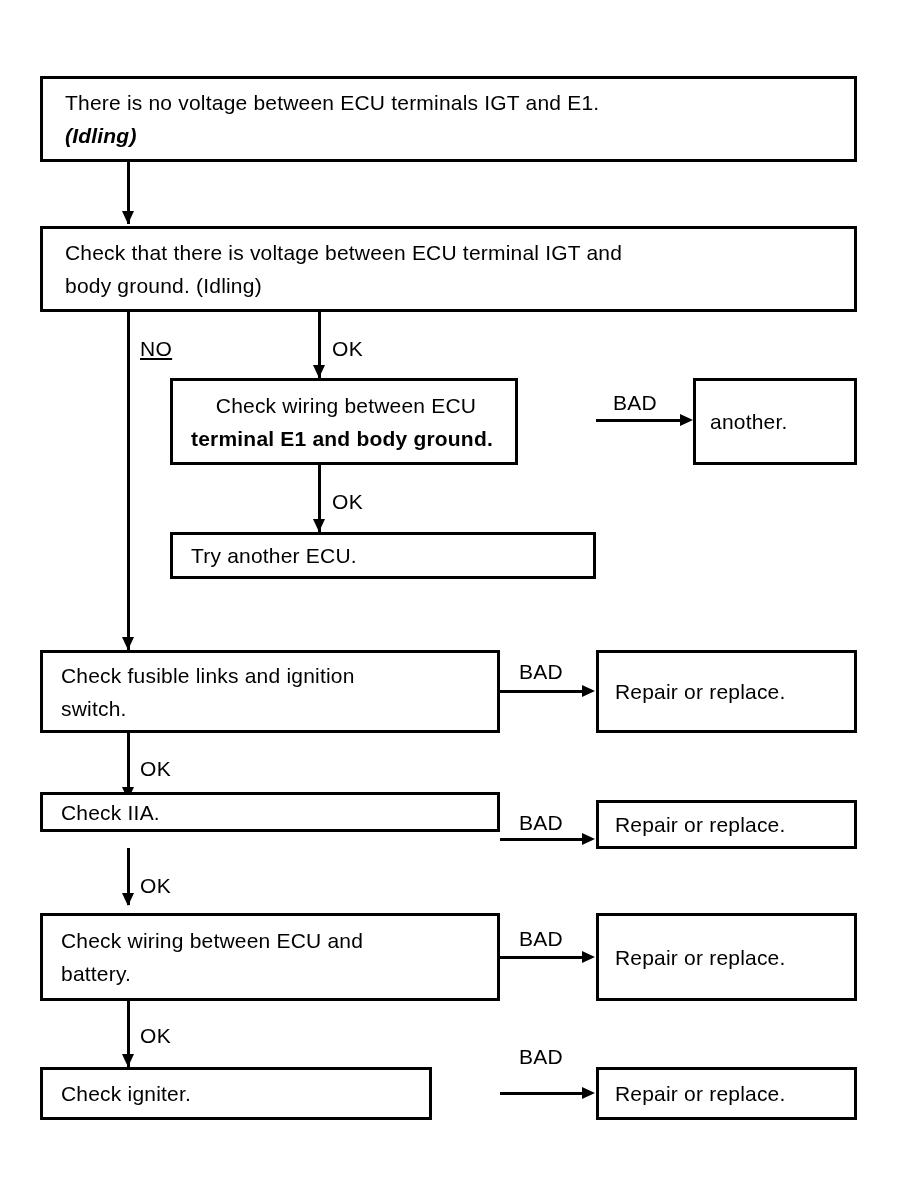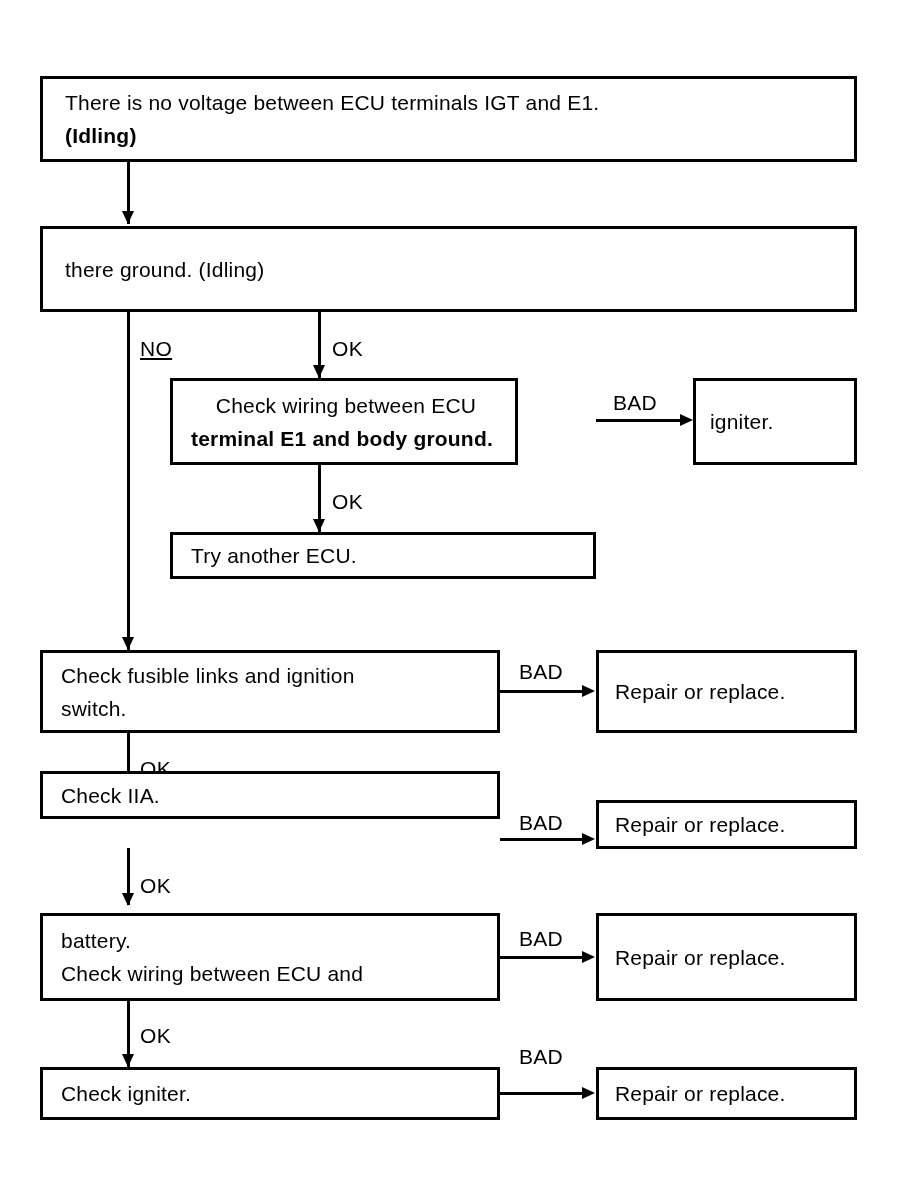--- a/index.html
+++ b/index.html
@@ -30,21 +30,21 @@
     padding: 3px 14px;
   }
   .node .line {
     font-size: 21px;
     line-height: 33px;
     letter-spacing: 0.2px;
     white-space: pre;
   }
   .node.pad-left { padding-left: 22px; }
   .node.pad-left2 { padding-left: 18px; }
-  .bold-line { font-weight: bold; }
+  .bold-line { font-weight: bold; font-style: italic; }
   .edge-label {
     position: absolute;
     font-size: 21px;
     line-height: 21px;
     letter-spacing: 0.3px;
     white-space: nowrap;
   }
   .vline {
     position: absolute;
     width: 3px;
@@ -79,42 +79,43 @@
 
   <div class="node pad-left" style="left:40px; top:76px; width:817px; height:86px;">
     <div class="line">There is no voltage between ECU terminals IGT and E1.</div>
     <div class="line bold-line">(Idling)</div>
   </div>
 
   <div class="vline" style="left:127px; top:162px; height:62px;"></div>
   <div class="arrow-down" style="left:122px; top:211px;"></div>
 
   <div class="node pad-left" style="left:40px; top:226px; width:817px; height:86px;">
-    <div class="line"><span>there ground. (Idling)</span></div>
+    <div class="line">Check that there is voltage between ECU terminal IGT and</div>
+    <div class="line"><span>body ground. (Idling)</span></div>
   </div>
 
   <div class="vline" style="left:127px; top:312px; height:338px;"></div>
   <div class="arrow-down" style="left:122px; top:637px;"></div>
   <div class="edge-label" style="left:140px; top:338px;text-decoration:underline;">NO</div>
 
   <div class="vline" style="left:318px; top:312px; height:66px;"></div>
   <div class="arrow-down" style="left:313px; top:365px;"></div>
   <div class="edge-label" style="left:332px; top:338px;">OK</div>
 
   <div class="node pad-left2" style="left:170px; top:378px; width:348px; height:87px;">
     <div class="line" style="text-align:center;">Check wiring between ECU</div>
     <div class="line" style="text-align:left;font-weight:bold;">terminal E1 and body ground.</div>
   </div>
 
   <div class="hline" style="left:596px; top:419px; width:92px;"></div>
   <div class="arrow-right" style="left:680px; top:414px;"></div>
   <div class="edge-label" style="left:613px; top:392px;">BAD</div>
 
   <div class="node" style="left:693px; top:378px; width:164px; height:87px; padding-left:14px;">
-    <div class="line">igniter.</div>
+    <div class="line">another.</div>
   </div>
 
   <div class="vline" style="left:318px; top:465px; height:67px;"></div>
   <div class="arrow-down" style="left:313px; top:519px;"></div>
   <div class="edge-label" style="left:332px; top:491px;">OK</div>
 
   <div class="node pad-left2" style="left:40px; top:650px; width:460px; height:83px;">
     <div class="line">Check fusible links and ignition</div>
     <div class="line">switch.</div>
   </div>
@@ -128,54 +129,54 @@
   <div class="edge-label" style="left:519px; top:661px;">BAD</div>
 
   <div class="node" style="left:596px; top:650px; width:261px; height:83px; padding-left:16px;">
     <div class="line">Repair or replace.</div>
   </div>
 
   <div class="vline" style="left:127px; top:733px; height:67px;"></div>
   <div class="arrow-down" style="left:122px; top:787px;"></div>
   <div class="edge-label" style="left:140px; top:758px;">OK</div>
 
-  <div class="node pad-left2" style="left:40px; top:771px; width:460px; height:48px;">
+  <div class="node pad-left2" style="left:40px; top:792px; width:460px; height:40px;">
     <div class="line">Check IIA.</div>
   </div>
 
   <div class="hline" style="left:500px; top:838px; width:88px;"></div>
   <div class="arrow-right" style="left:582px; top:833px;"></div>
   <div class="edge-label" style="left:519px; top:812px;">BAD</div>
 
   <div class="node" style="left:596px; top:800px; width:261px; height:49px; padding-left:16px;">
     <div class="line">Repair or replace.</div>
   </div>
 
   <div class="vline" style="left:127px; top:848px; height:57px;"></div>
   <div class="arrow-down" style="left:122px; top:893px;"></div>
   <div class="edge-label" style="left:140px; top:875px;">OK</div>
 
   <div class="node pad-left2" style="left:40px; top:913px; width:460px; height:88px;">
+    <div class="line">Check wiring between ECU and</div>
     <div class="line">battery.</div>
-    <div class="line">Check wiring between ECU and</div>
   </div>
 
   <div class="hline" style="left:500px; top:956px; width:88px;"></div>
   <div class="arrow-right" style="left:582px; top:951px;"></div>
   <div class="edge-label" style="left:519px; top:928px;">BAD</div>
 
   <div class="node" style="left:596px; top:913px; width:261px; height:88px; padding-left:16px;">
     <div class="line">Repair or replace.</div>
   </div>
 
   <div class="vline" style="left:127px; top:1001px; height:66px;"></div>
   <div class="arrow-down" style="left:122px; top:1054px;"></div>
   <div class="edge-label" style="left:140px; top:1025px;">OK</div>
 
-  <div class="node pad-left2" style="left:40px; top:1067px; width:460px; height:53px;">
+  <div class="node pad-left2" style="left:40px; top:1067px; width:392px; height:53px;">
     <div class="line">Check igniter.</div>
   </div>
 
   <div class="hline" style="left:500px; top:1092px; width:88px;"></div>
   <div class="arrow-right" style="left:582px; top:1087px;"></div>
   <div class="edge-label" style="left:519px; top:1046px;">BAD</div>
 
   <div class="node" style="left:596px; top:1067px; width:261px; height:53px; padding-left:16px;">
     <div class="line">Repair or replace.</div>
   </div>

